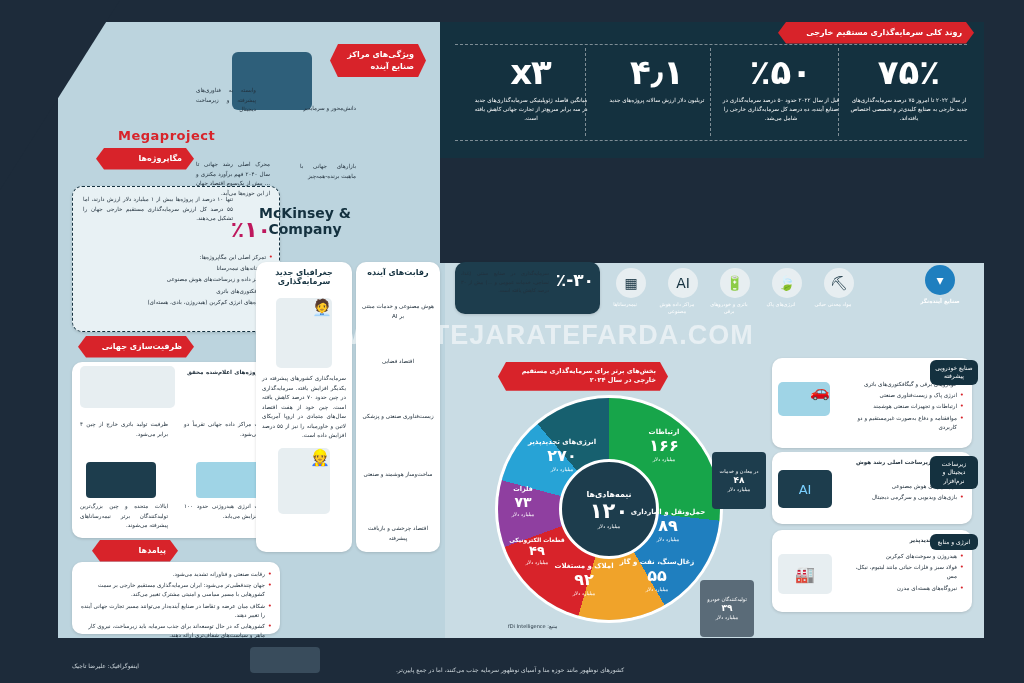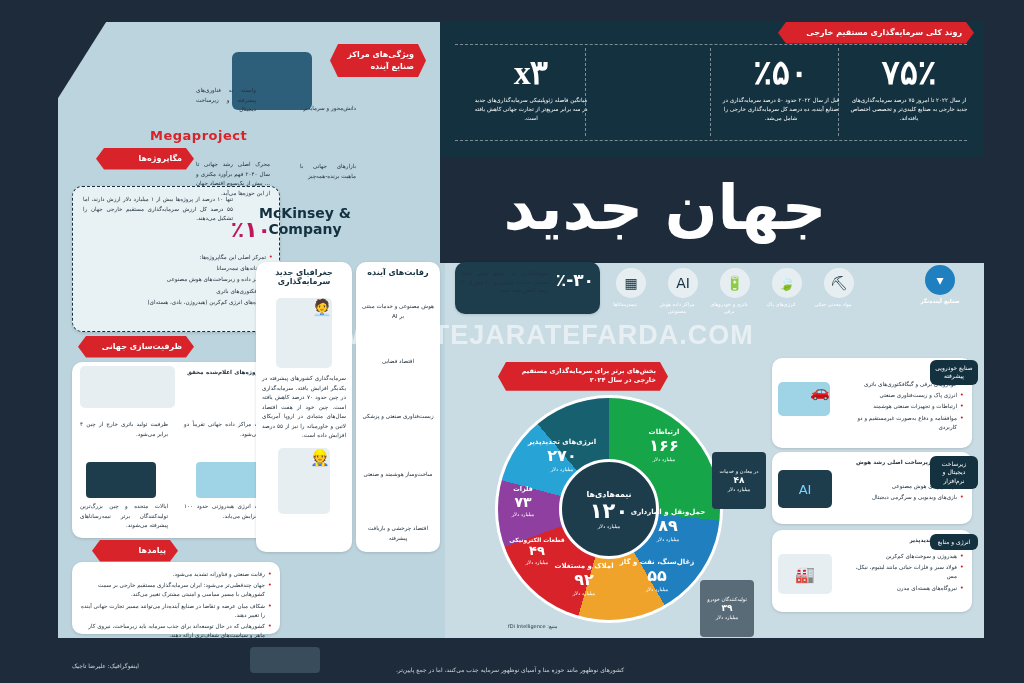--- a/index.html
+++ b/index.html
@@ -63,21 +63,21 @@
   .ribbon {
     position: absolute; background: #d8232a; color: #fff;
     padding: 5px 12px; font-size: 8px; font-weight: bold; text-align: right;
     line-height: 1.45; z-index: 12;
     clip-path: polygon(8px 0, calc(100% - 8px) 0, 100% 50%, calc(100% - 8px) 100%, 8px 100%, 0 50%);
   }
   
   .stat {
     position: absolute; color: #fff; text-align: center; width: 118px;
   }
-  .stat .num { font-size: 34px; font-weight: bold; letter-spacing: -1px; font-family: Liberation Serif, serif; }
+  .stat .num { font-size: 34px; font-weight: bold; letter-spacing: -1px; }
   .stat .desc { font-size: 5.6px; line-height: 1.6; margin-top: 4px; direction: rtl; }
   .vdash {
     position: absolute; top: 48px; height: 88px; width: 0;
     border-right: 1px dashed rgba(255,255,255,.45);
   }
   .hdash-top {
     position:absolute; left: 455px; top: 44px; width: 512px; height:0;
     border-top: 1px dashed rgba(255,255,255,.45);
   }
   .hdash-bot {
@@ -158,21 +158,21 @@
   
   .bottom-note {
     position: absolute; left: 330px; bottom: 8px; width: 360px;
     color: #cfd8dd; font-size: 6px; text-align: center; line-height: 1.6;
   }
   .bottom-left {
     position: absolute; left: 72px; bottom: 14px; color: #cfd8dd; font-size: 6px;
   }
   .logo-mega {
     position: absolute; left: 118px; top: 128px; color: #d8232a;
-    font-size: 13px; font-weight: bold; letter-spacing: .5px; margin-left: 32px;
+    font-size: 13px; font-weight: bold; letter-spacing: .5px;
   }
   .mck {
     position: absolute; left: 255px; top: 205px; width: 100px; text-align: center;
     color: #14313f; font-size: 14px; font-weight: bold; line-height: 1.15;
   }
   .src { position: absolute; left: 508px; top: 623px; font-size: 5px; color: #22313d; }
   .sec-badge {
     position: absolute; border-radius: 6px; background: #14313f; color: #fff;
     font-size: 6px; text-align: center; padding: 4px 5px; line-height: 1.4;
   }
@@ -205,26 +205,29 @@
   <div class="vdash" style="left:585px;"></div>
 
   <div class="stat" style="left:850px; top:52px;">
     <div class="num">۷۵٪</div>
     <div class="desc">از سال ۲۰۲۲ تا امروز ۷۵ درصد سرمایه‌گذاری‌های جدید خارجی به صنایع کلیدی‌تر و تخصصی اختصاص یافته‌اند.</div>
   </div>
   <div class="stat" style="left:722px; top:52px;">
     <div class="num">٪۵۰</div>
     <div class="desc">قبل از سال ۲۰۲۲ حدود ۵۰ درصد سرمایه‌گذاری در صنایع آینده، ده درصد کل سرمایه‌گذاری خارجی را شامل می‌شد.</div>
   </div>
+  <div class="stat" style="left:598px; top:52px;">
+    <div class="num">۴٫۱</div>
+    <div class="desc">تریلیون دلار ارزش سالانه پروژه‌های جدید</div>
+  </div>
   <div class="stat" style="left:472px; top:52px;">
     <div class="num">x۳</div>
     <div class="desc">میانگین فاصله ژئوپلیتیکی سرمایه‌گذاری‌های جدید در سه برابر سریع‌تر از تجارت جهانی کاهش یافته است.</div>
   </div>
 
-  <div class="main-title">جهان جدید</div>
 
   <div class="icon-row" style="left:604px; top:268px;">
     <div class="icon-item">
       <div class="icircle">⛏</div>
       <div class="lbl">مواد معدنی حیاتی</div>
     </div>
     <div class="icon-item">
       <div class="icircle">🍃</div>
       <div class="lbl">انرژی‌های پاک</div>
     </div>

